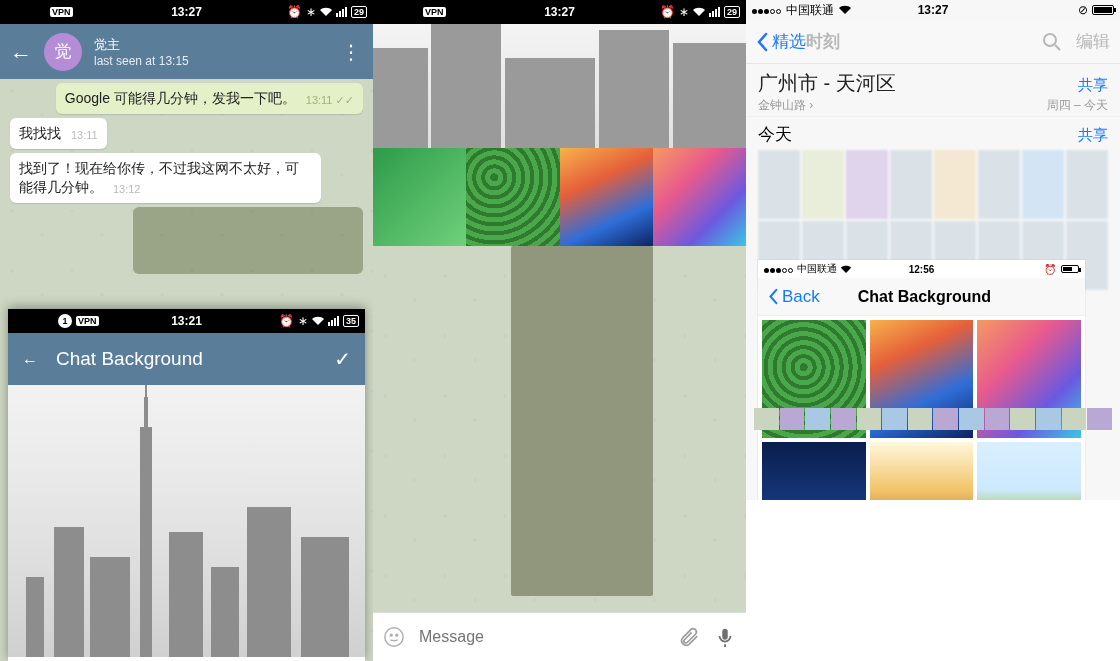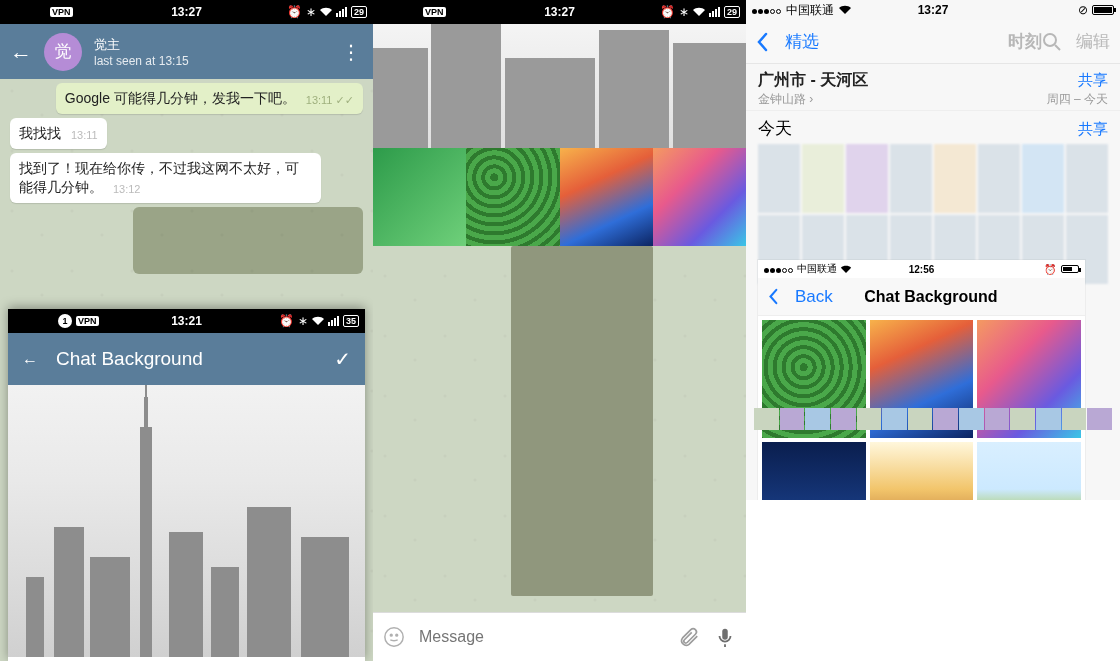--- a/index.html
+++ b/index.html
@@ -124,26 +124,26 @@
 .ios-sb .dots span{width:5px;height:5px;border-radius:50%;display:inline-block;margin-right:1px;}
 .ios-sb .dots span.full{background:#000;}
 .ios-sb .dots span.empty{border:1px solid #000;}
 .ios-sb .center{position:absolute;left:0;right:0;text-align:center;font-weight:600;}
 .ios-sb .right{margin-left:auto;display:flex;align-items:center;gap:4px;}
 .ios-batt{width:22px;height:10px;border:1px solid #000;border-radius:2px;position:relative;}
 .ios-batt::after{content:"";position:absolute;right:-3px;top:2px;width:2px;height:4px;background:#000;}
 .ios-batt .fill{position:absolute;inset:1px;background:#000;}
 .ios-nav{height:44px;display:flex;align-items:center;padding:0 10px;border-bottom:1px solid #e6e6e6;background:#f8f8f8;}
 .ios-blue{color:#1879ff;}
-.ios-nav .left{display:flex;align-items:center;gap:17px;font-size:17px;}
-.ios-nav .mid{flex:1;text-align:right;font-size:17px;color:#b7b7b7;font-weight:600;}
+.ios-nav .left{display:flex;align-items:center;gap:4px;font-size:17px;}
+.ios-nav .mid{flex:1;text-align:left;font-size:17px;color:#b7b7b7;font-weight:600;}
 .ios-nav .rgt{font-size:17px;color:#b7b7b7;display:flex;align-items:center;gap:14px;}
 .moments-sec{padding:6px 12px 2px;}
 .mom-head{display:flex;align-items:baseline;}
-.mom-title{font-size:16px;color:#222;font-weight:bold;}
+.mom-title{font-size:20px;color:#222;}
 .mom-share{margin-left:auto;font-size:15px;}
 .mom-sub{font-size:12px;color:#9a9a9a;display:flex;}
 .mom-sub .date{margin-left:auto;}
 .mom-thumb{margin:6px auto 8px;width:270px;height:68px;display:flex;gap:4px;justify-content:center;}
 .mom-thumb .a{flex:1;background:linear-gradient(135deg,#6fa6d8,#365d7c);}
 .mom-thumb .b{flex:1.6;background:#f7f4ef;display:flex;flex-direction:column;align-items:center;justify-content:center;font-size:11px;color:#666;}
 .today-head{display:flex;padding:6px 12px 4px;font-size:17px;align-items:baseline;border-top:1px solid #eee;}
 .today-head .share{margin-left:auto;font-size:15px;}
 .today-grid-blur{height:140px;margin:0 12px;display:grid;grid-template-columns:repeat(8,1fr);gap:2px;filter:blur(1px);opacity:.45;}
 .today-grid-blur div{background:#b9c9d8;}

